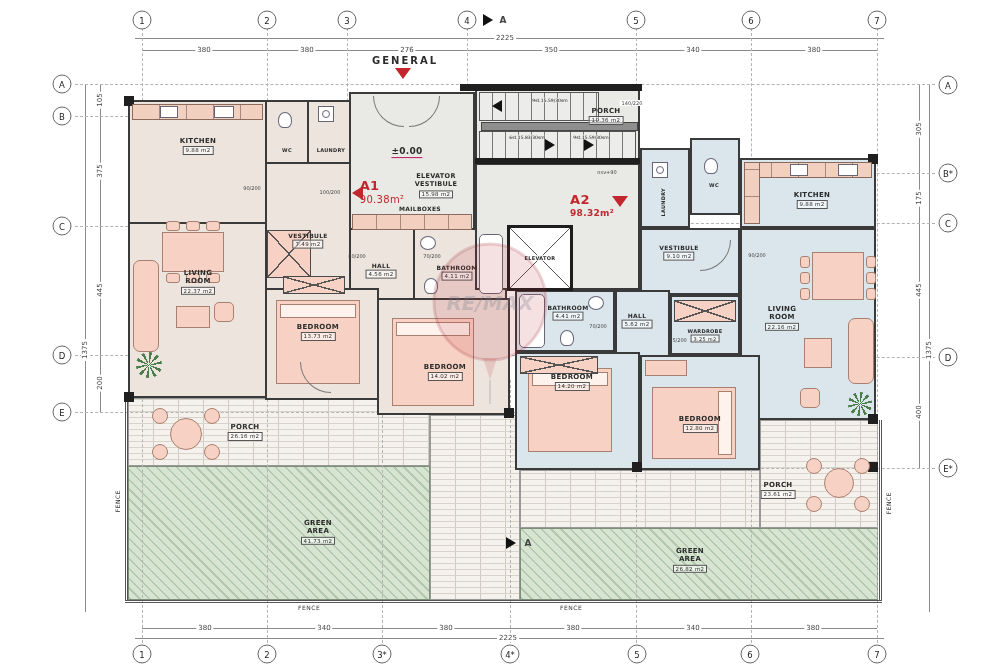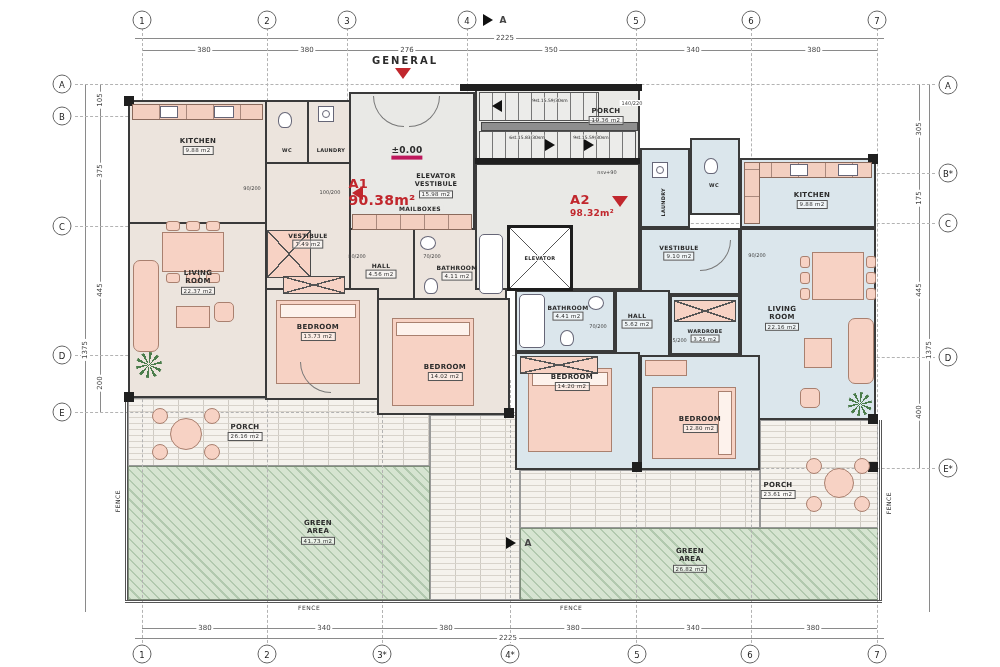--- a/index.html
+++ b/index.html
@@ -221,21 +221,21 @@
   <div class="rlabel small" style="left:540px;top:258px;">
     <span style="background:rgba(255,255,255,.75);padding:0 1px;">ELEVATOR</span>
   </div>
 
   <div class="counter" style="left:352px;top:214px;width:120px;height:16px;background-image:repeating-linear-gradient(90deg,transparent 0 23px,rgba(120,90,80,.6) 23px 24px);"></div>
   <div class="rlabel" style="left:420px;top:209px;font-size:6px;">
     <span style="background:rgba(233,233,230,.8);padding:0 2px;">MAILBOXES</span>
   </div>
 
   <div class="rlabel" style="left:407px;top:152px;font-size:9px;">
-    <span style="border-bottom:4px solid #be185d;">±0.00</span>
+    <span style="border-bottom:1px solid #be185d;">±0.00</span>
   </div>
 
   <div class="room a2bg" style="left:640px;top:148px;width:50px;height:80px;"></div>
   <div class="room a2bg" style="left:690px;top:138px;width:50px;height:77px;"></div>
   <div class="room a2bg" style="left:740px;top:158px;width:136px;height:70px;"></div>
   <div class="room a2bg" style="left:740px;top:228px;width:136px;height:192px;"></div>
   <div class="room a2bg" style="left:640px;top:228px;width:100px;height:67px;"></div>
   <div class="room a2bg" style="left:615px;top:290px;width:55px;height:70px;"></div>
   <div class="room a2bg" style="left:670px;top:295px;width:70px;height:60px;"></div>
   <div class="room a2bg" style="left:515px;top:290px;width:100px;height:62px;"></div>
@@ -403,21 +403,21 @@
     <span class="area">41.73 m2</span>
   </div>
   <div class="rlabel" style="left:690px;top:560px;white-space:normal;width:40px;">
     <span>GREEN AREA</span>
     <span class="area">26.82 m2</span>
   </div>
 
   <div class="tri-left" style="left:352px;top:186px;"></div>
   <div class="rlabel red" style="left:382px;top:192px;font-size:13px;align-items:flex-start;">
     <span>A1</span>
-    <span style="font-size:14px;font-weight:bold;">90.38m²</span>
+    <span style="font-size:10px;font-weight:normal;">90.38m²</span>
   </div>
   <div class="rlabel red" style="left:592px;top:205px;font-size:13px;align-items:flex-start;">
     <span>A2</span>
     <span style="font-size:9px;font-weight:bold;">98.32m²</span>
   </div>
   <div class="tri-down" style="left:612px;top:196px;"></div>
 
   <div class="dim" style="left:252px;top:188px;font-size:5px;background:transparent;">90/200</div>
   <div class="dim" style="left:330px;top:192px;font-size:5px;background:transparent;">100/200</div>
   <div class="dim" style="left:357px;top:256px;font-size:5px;background:transparent;">80/200</div>
@@ -428,14 +428,22 @@
 
   <div class="wallseg" style="left:124px;top:96px;width:10px;height:10px;"></div>
   <div class="wallseg" style="left:124px;top:392px;width:10px;height:10px;"></div>
   <div class="wallseg" style="left:420px;top:392px;width:10px;height:10px;"></div>
   <div class="wallseg" style="left:504px;top:408px;width:10px;height:10px;"></div>
   <div class="wallseg" style="left:868px;top:154px;width:10px;height:10px;"></div>
   <div class="wallseg" style="left:868px;top:414px;width:10px;height:10px;"></div>
   <div class="wallseg" style="left:868px;top:462px;width:10px;height:10px;"></div>
   <div class="wallseg" style="left:632px;top:462px;width:10px;height:10px;"></div>
 
+  <div class="wm" style="left:415px;top:240px;width:150px;height:170px;">
+    <svg width="150" height="170" viewBox="0 0 150 170">
+      <ellipse cx="75" cy="62" rx="56" ry="58" fill="rgba(195,40,50,0.16)" stroke="rgba(150,30,40,0.22)" stroke-width="3"></ellipse>
+      <path d="M68 118 L82 118 L75 140 Z" fill="rgba(195,40,50,0.18)"></path>
+      <line x1="75" y1="140" x2="75" y2="164" stroke="rgba(120,120,130,0.25)" stroke-width="2"></line>
+      <text x="75" y="70" text-anchor="middle" font-size="20" font-style="italic" font-weight="bold" fill="rgba(120,120,135,0.35)" font-family="DejaVu Sans, sans-serif">RE/MAX</text>
+    </svg>
+  </div>
 
 </div>
 
 </body></html>

